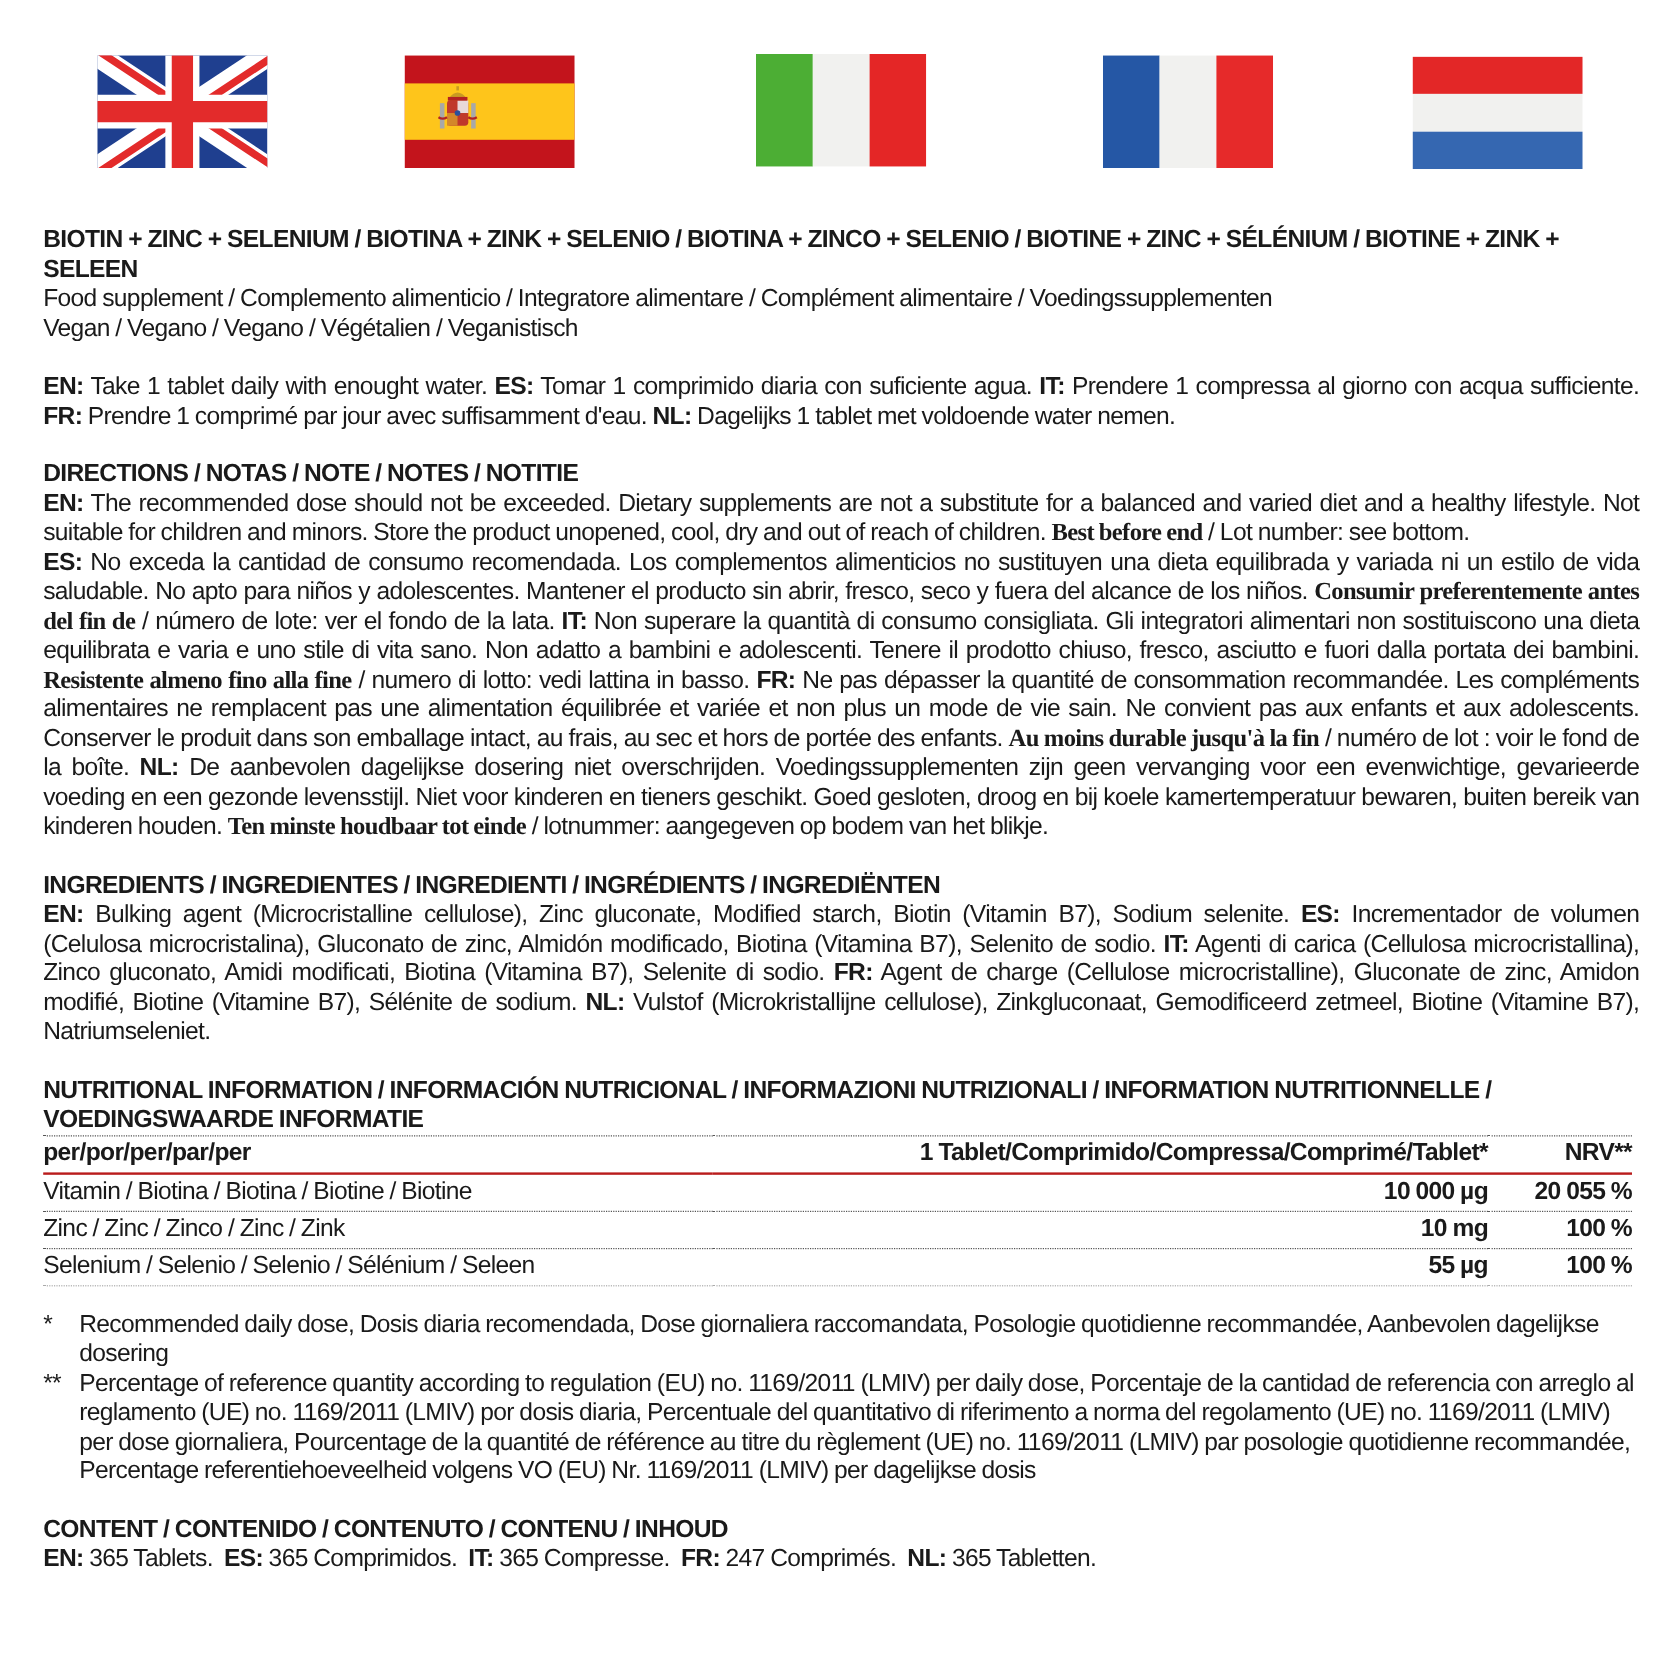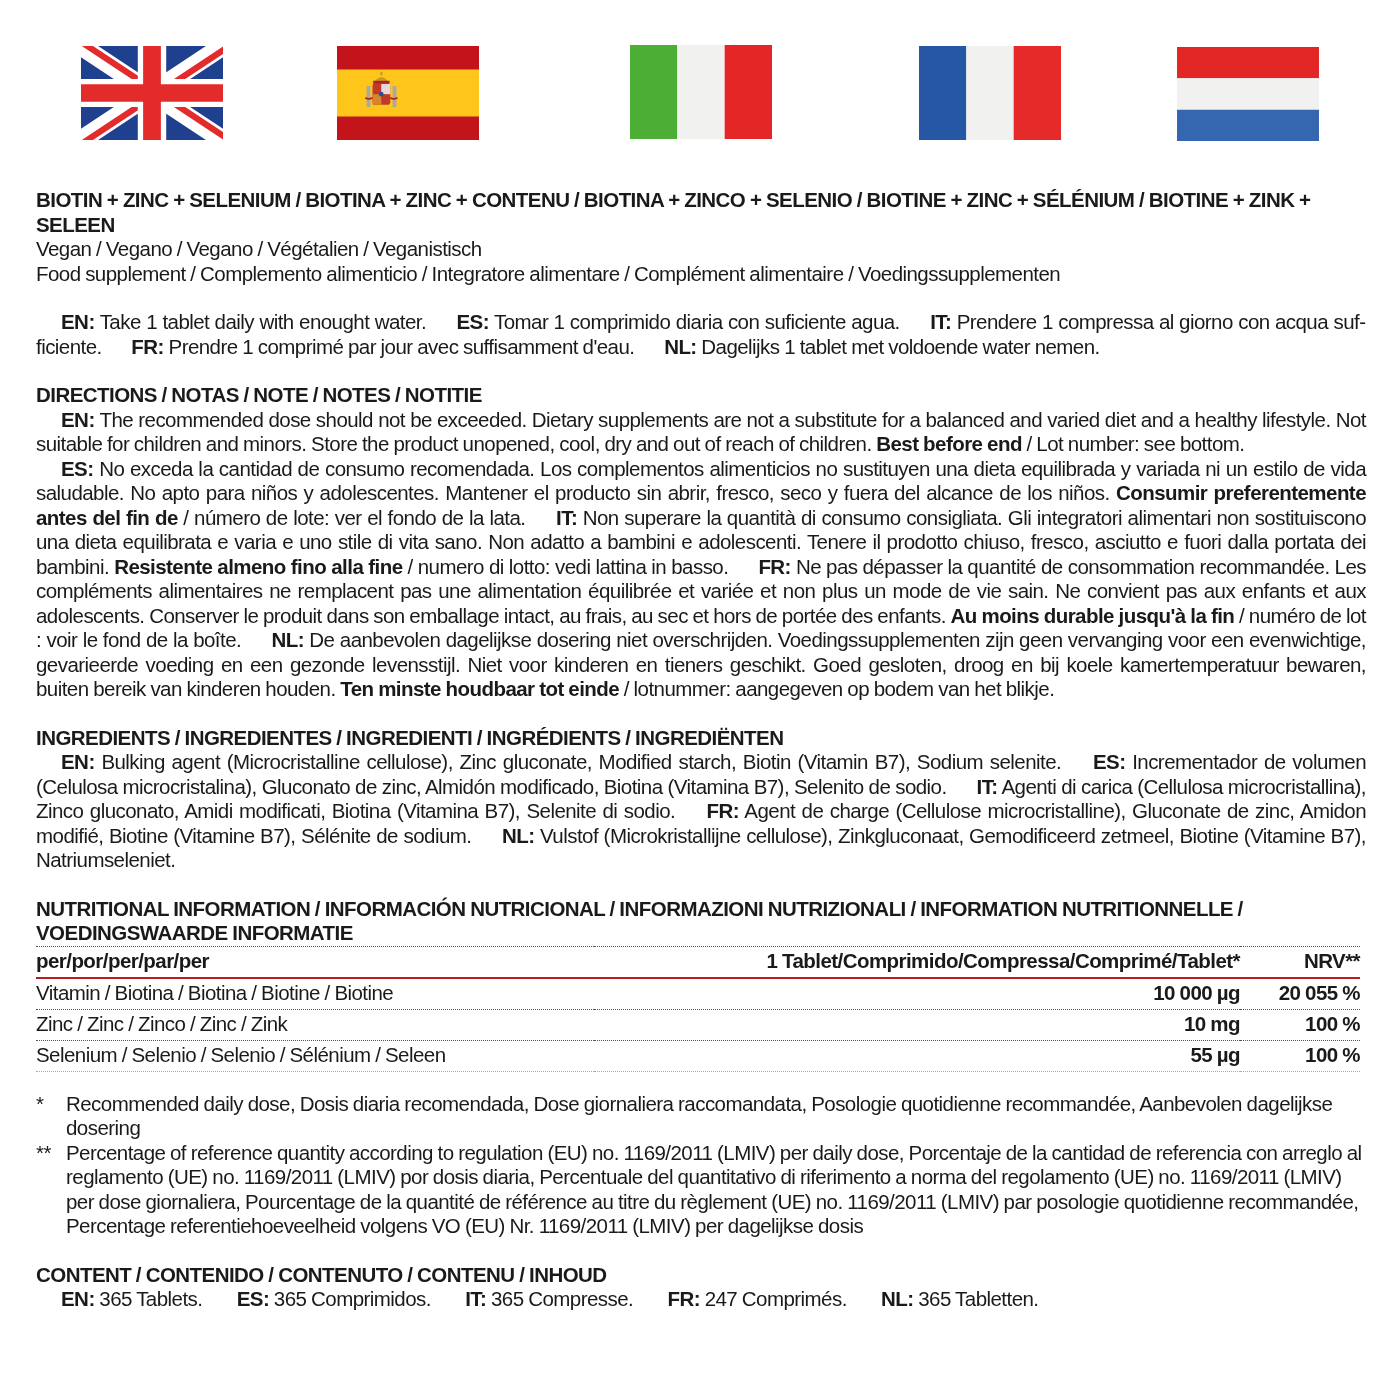--- a/index.html
+++ b/index.html
@@ -16,37 +16,37 @@
   #flag-it { left: 630px; top: -1px; }
   #flag-fr { left: 919px; }
   #flag-nl { left: 1177px; top: 1px; }
 
   .content {
     position: absolute; left: 36px; top: 188px; width: 1330px;
     font-size: 20.5px; line-height: 24.5px;
     letter-spacing: -0.55px; word-spacing: -0.5px;
   }
   .content p { margin: 0; }
-  .b { font-weight: bold; }
+  .b { font-weight: bold; font-family: Liberation Serif, serif; }
   .heading { font-weight: bold; }
   .justify { text-align: justify; text-align-last: left; }
   .section { margin-bottom: 24px; }
   #sec-directions { margin-bottom: 24px; }
   .nut-table { width: 1324px; border-collapse: collapse; margin-top: 0; }
   .nut-table td { padding: 0; height: 30px; vertical-align: middle; }
   .nut-row td { border-bottom: 1.5px dotted #555; }
   .nut-head td { border-top: 1.5px dotted #555; border-bottom: 2px solid #b91c1c; font-weight: bold; }
   .nut-last td { border-bottom: 1.5px dotted #aaa; }
   .num { text-align: right; font-weight: bold; }
   .col-nrv { width: 120px; margin-top: 25px; }
   .footnotes { margin-top: 20px; }
   .fn { display: flex; }
   .fn-mark { width: 30px; flex: none; }
   .fn-text { flex: 1; }
-  .lbl { font-weight: bold; margin-left: 25px; }
+  .lbl { font-weight: bold; }
 </style>
 </head>
 <body>
 
 <div class="flags">
   <div class="flag" id="flag-uk">
     <svg viewBox="0 0 60 40" preserveAspectRatio="none">
       <rect width="60" height="40" fill="#1f3f8f"></rect>
       <path d="M0,0 L60,40 M60,0 L0,40" stroke="#ffffff" stroke-width="8"></path>
       <path d="M0,0 L30,20 M60,40 L30,20" stroke="#e32b2b" stroke-width="2.6" transform="translate(1.2,-1)"></path>
@@ -93,23 +93,23 @@
       <rect width="60" height="13.3" fill="#e32727"></rect>
       <rect y="13.3" width="60" height="13.4" fill="#f1f1ef"></rect>
       <rect y="26.7" width="60" height="13.3" fill="#3567b1"></rect>
     </svg>
   </div>
 </div>
 
 <div class="content">
 
   <div class="section">
-    <p class="heading">BIOTIN + ZINC + SELENIUM / BIOTINA + ZINC + CONTENU / BIOTINA + ZINCO + SELENIO / BIOTINE + ZINC + SÉLÉNIUM / BIOTINE + ZINK + SELEEN</p>
+    <p class="heading">BIOTIN + ZINC + SELENIUM / BIOTINA + ZINK + SELENIO / BIOTINA + ZINCO + SELENIO / BIOTINE + ZINC + SÉLÉNIUM / BIOTINE + ZINK + SELEEN</p>
+    <p>Food supplement / Complemento alimenticio / Integratore alimentare / Complément alimentaire / Voedingssupplementen</p>
     <p>Vegan / Vegano / Vegano / Végétalien / Veganistisch</p>
-    <p>Food supplement / Complemento alimenticio / Integratore alimentare / Complément alimentaire / Voedingssupplementen</p>
   </div>
 
   <div class="section">
     <p class="justify"><span class="lbl">EN:</span><span> Take 1 tablet daily with enought water.  </span><span class="lbl">ES:</span><span> Tomar 1 comprimido diaria con suficiente agua.  </span><span class="lbl">IT:</span><span> Prendere 1 compressa al giorno con acqua suf­ficiente.  </span><span class="lbl">FR:</span><span> Prendre 1 comprimé par jour avec suffisamment d'eau.  </span><span class="lbl">NL:</span><span> Dagelijks 1 tablet met voldoende water nemen.</span></p>
   </div>
 
   <div class="section" id="sec-directions">
     <p class="heading">DIRECTIONS / NOTAS / NOTE / NOTES / NOTITIE</p>
     <p class="justify"><span class="lbl">EN:</span><span> The recommended dose should not be exceeded. Dietary supplements are not a substitute for a balanced and varied diet and a healthy lifestyle. Not suitable for children and minors. Store the product unopened, cool, dry and out of reach of children. </span><span class="b">Best before end</span><span> / Lot number: see bottom. </span><br><span class="lbl">ES:</span><span> No exceda la cantidad de consumo recomendada. Los complementos alimenticios no sustituyen una dieta equilibrada y variada ni un estilo de vida saludable. No apto para niños y adolescentes. Mantener el producto sin abrir, fresco, seco y fuera del alcance de los niños. </span><span class="b">Consumir preferen­temente antes del fin de</span><span> / número de lote: ver el fondo de la lata.  </span><span class="lbl">IT:</span><span> Non superare la quantità di consumo consigliata. Gli integratori alimentari non sostituiscono una dieta equilibrata e varia e uno stile di vita sano. Non adatto a bambini e adolescenti. Tenere il prodotto chiuso, fresco, asciutto e fuori dalla portata dei bambini. </span><span class="b">Resistente almeno fino alla fine</span><span> / numero di lotto: vedi lattina in basso.  </span><span class="lbl">FR:</span><span> Ne pas dépasser la quantité de consommation recommandée. Les compléments alimentaires ne remplacent pas une alimentation équilibrée et variée et non plus un mode de vie sain. Ne convient pas aux enfants et aux adolescents. Conserver le produit dans son emballage intact, au frais, au sec et hors de portée des enfants. </span><span class="b">Au moins durable jusqu'à la fin</span><span> / numéro de lot : voir le fond de la boîte.  </span><span class="lbl">NL:</span><span> De aanbevolen dagelijkse dosering niet overschrijden. Voedingssup­plementen zijn geen vervanging voor een evenwichtige, gevarieerde voeding en een gezonde levensstijl. Niet voor kinderen en tieners geschikt. Goed gesloten, droog en bij koele kamertemperatuur bewaren, buiten bereik van kinderen houden. </span><span class="b">Ten minste houdbaar tot einde</span><span> / lotnummer: aangegeven op bodem van het blikje.</span></p>
   </div>

